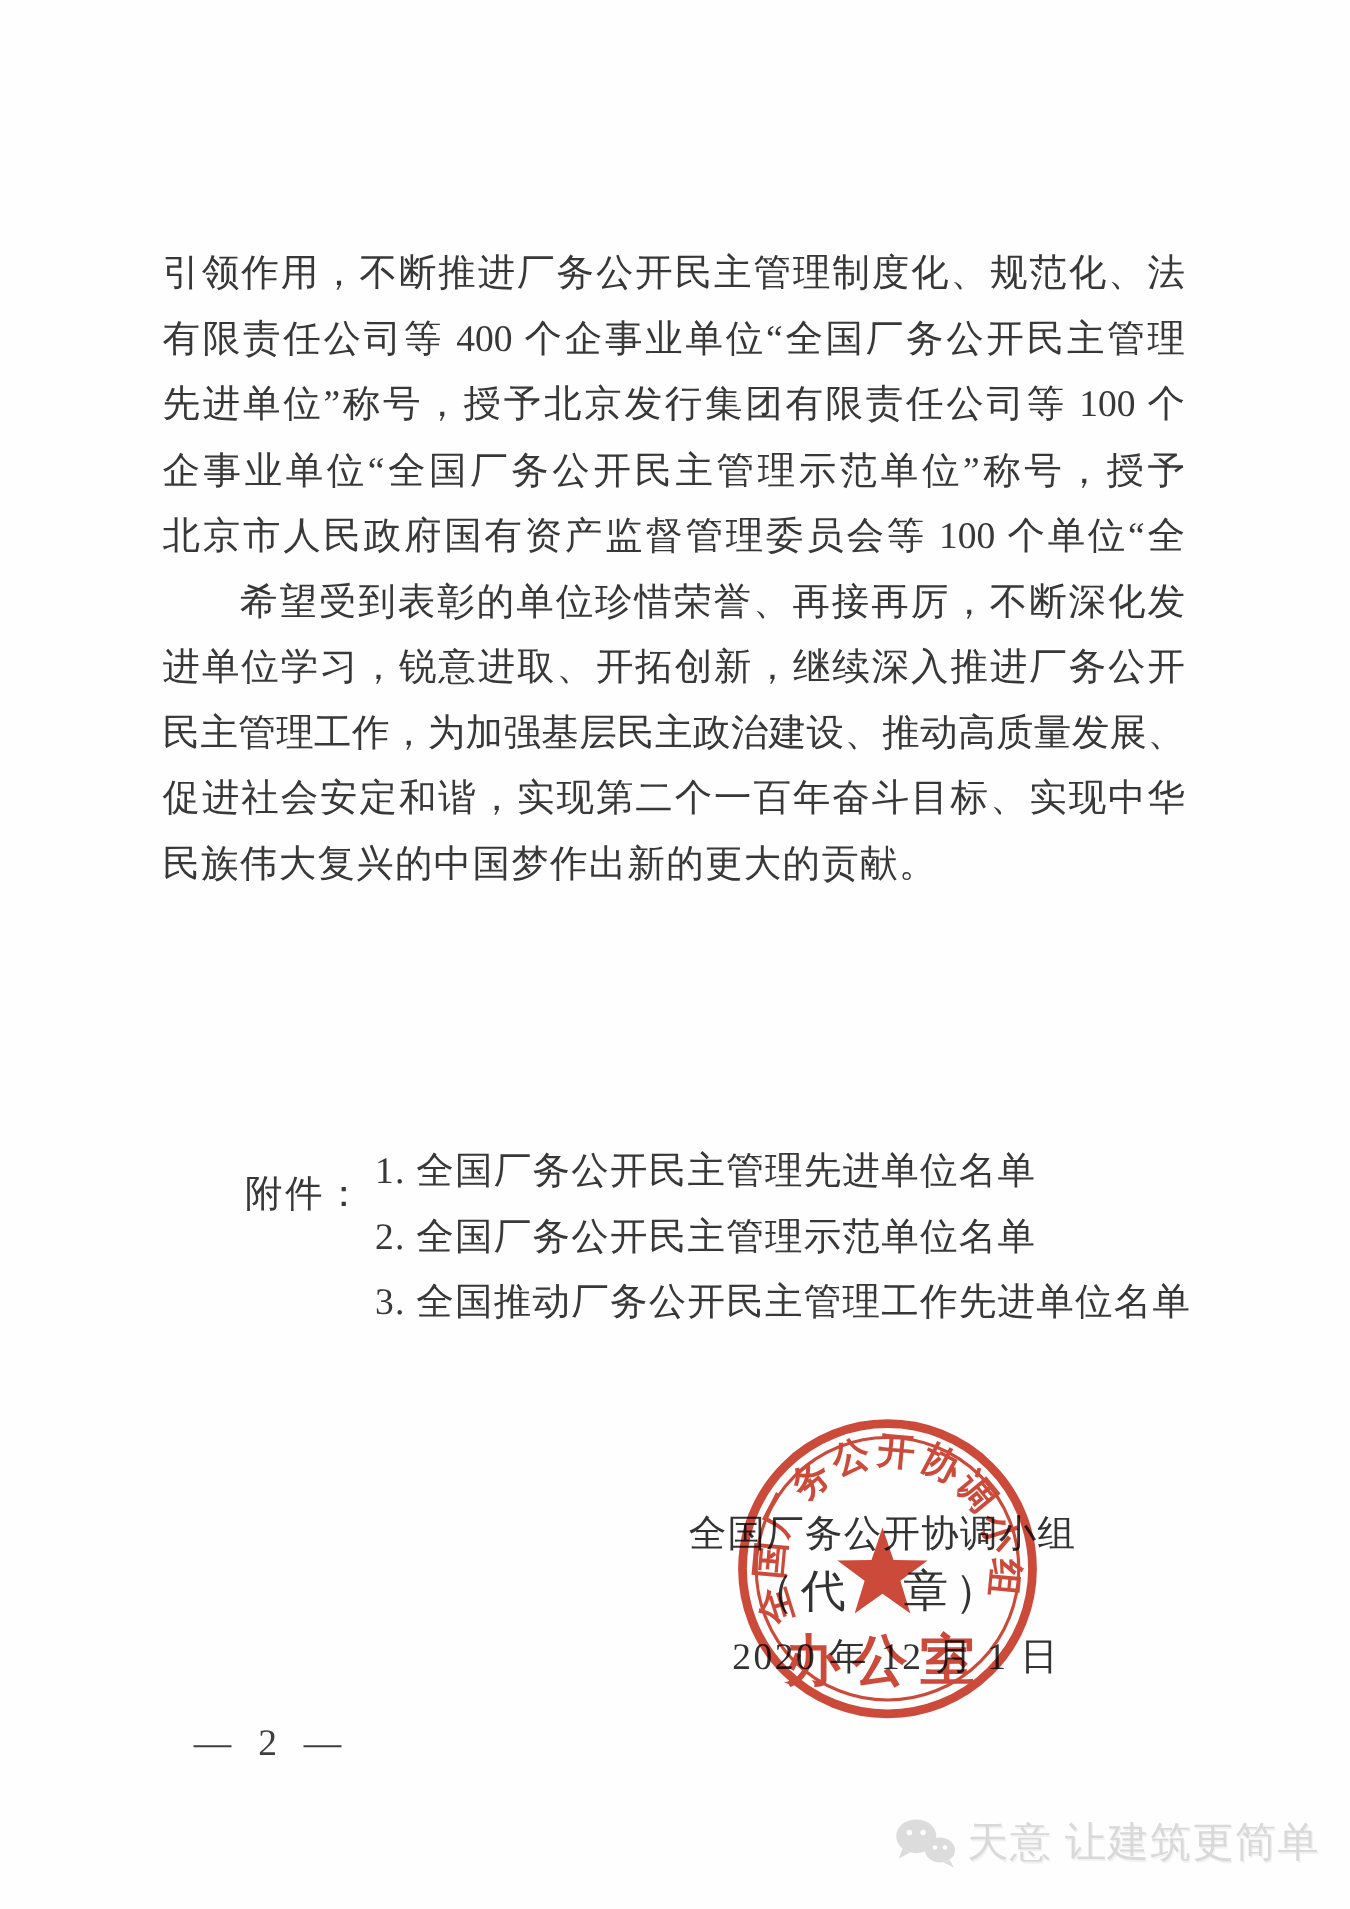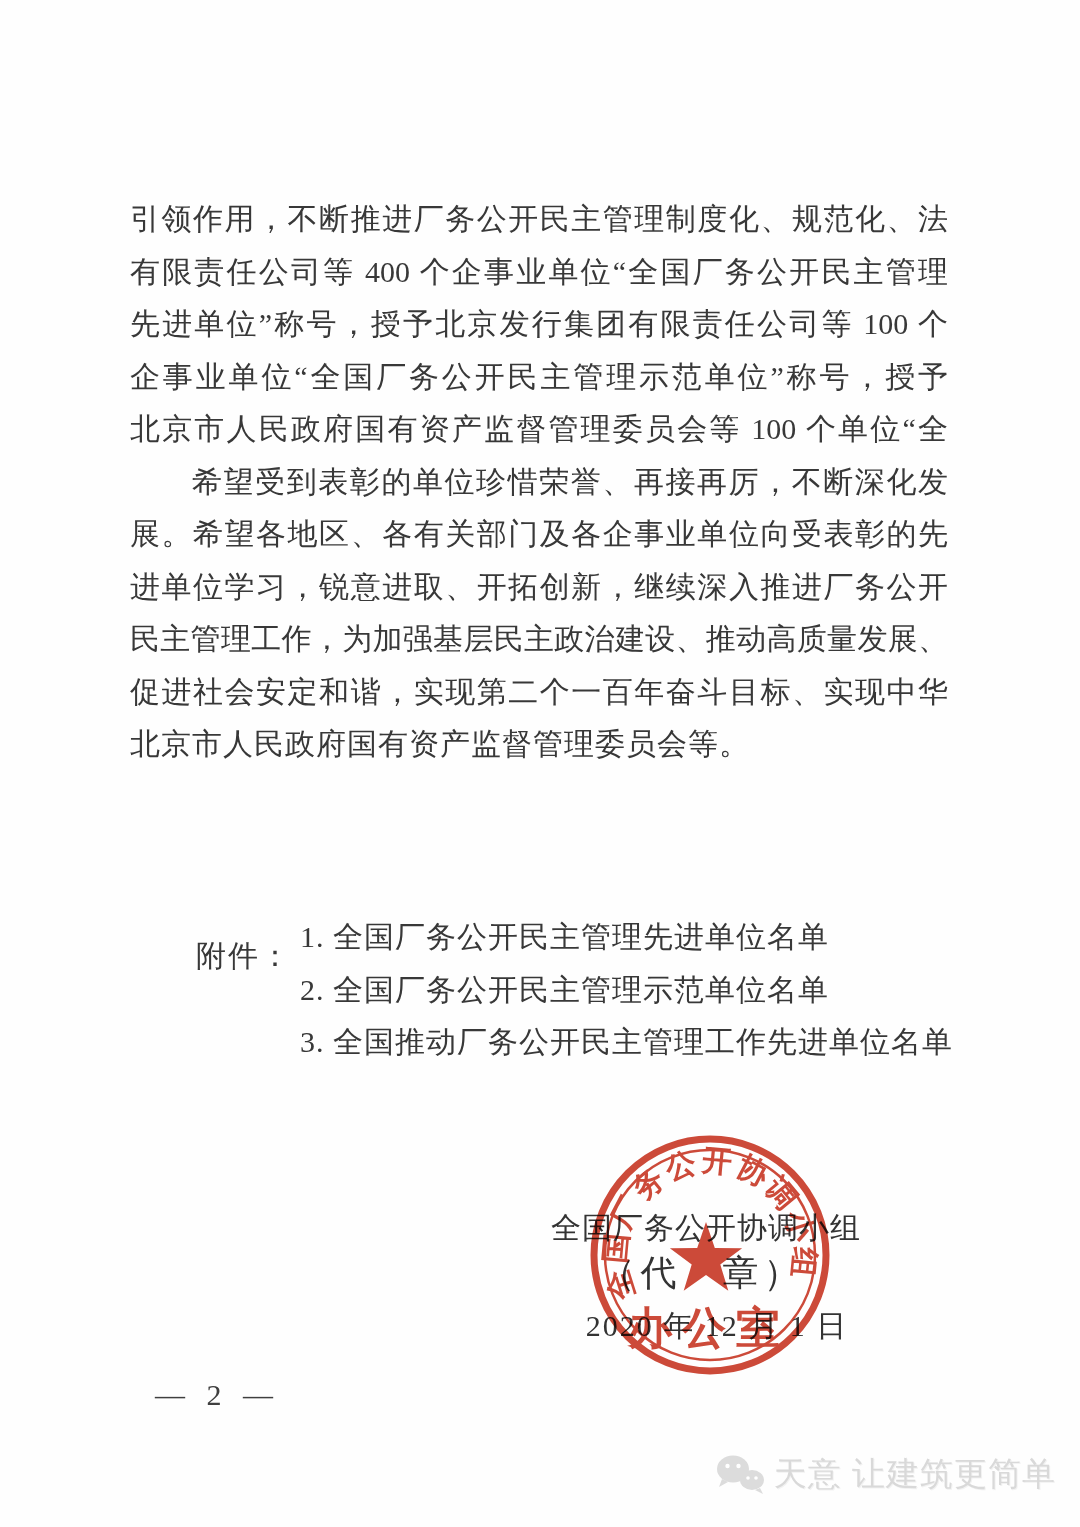--- a/index.html
+++ b/index.html
@@ -97,29 +97,28 @@
 
       <div class="bodyline fill">先进单位”称号，授予北京发行集团有限责任公司等 100 个</div>
 
       <div class="bodyline fill">企事业单位“全国厂务公开民主管理示范单位”称号，授予</div>
 
       <div class="bodyline fill">北京市人民政府国有资产监督管理委员会等 100 个单位“全</div>
 
 
       <div class="bodyline fill indent">希望受到表彰的单位珍惜荣誉、再接再厉，不断深化发</div>
 
-      <div class="bodyline fill">展。希望各地区、各有关部门及各企事业单位向受表彰的先</div>
 
       <div class="bodyline fill">进单位学习，锐意进取、开拓创新，继续深入推进厂务公开</div>
 
       <div class="bodyline fill">民主管理工作，为加强基层民主政治建设、推动高质量发展、</div>
 
       <div class="bodyline fill">促进社会安定和谐，实现第二个一百年奋斗目标、实现中华</div>
 
-      <div class="bodyline">北京市人民政府国有资产监督管理委员会等。</div>
+      <div class="bodyline">民族伟大复兴的中国梦作出新的更大的贡献。</div>
     </div>
 
   <div class="attach-label">附件：</div>
   <div class="attach-items">
 
       <div class="attach-item">1. 全国厂务公开民主管理先进单位名单</div>
 
       <div class="attach-item">2. 全国厂务公开民主管理示范单位名单</div>
 
       <div class="attach-item">3. 全国推动厂务公开民主管理工作先进单位名单</div>

